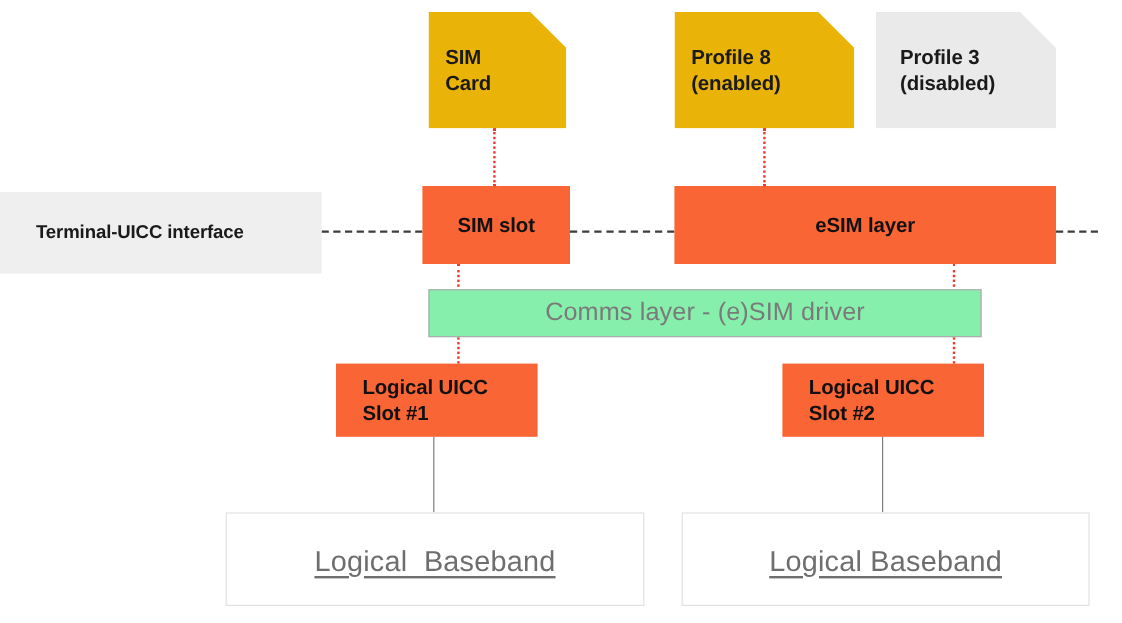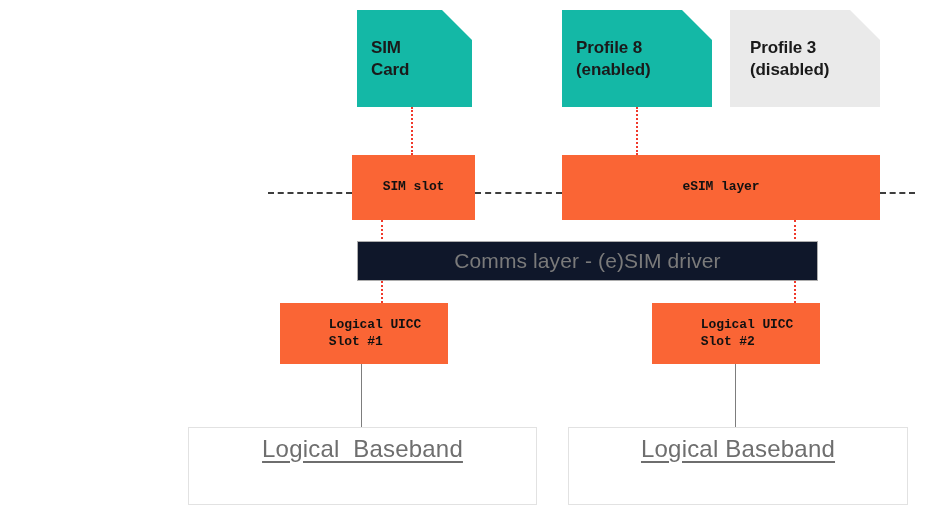--- a/index.html
+++ b/index.html
@@ -37,74 +37,73 @@
     -webkit-clip-path: polygon(0 0, calc(100% - 30px) 0, 100% 30px, 100% 100%, 0 100%);
     clip-path: polygon(0 0, calc(100% - 30px) 0, 100% 30px, 100% 100%, 0 100%);
     padding-left: 20px;
   }
   .card .label {
     font-size: 17px;
     font-weight: bold;
     color: #1a1a1a;
     letter-spacing: -0.1px;
   }
-  .card-blue  { background: #14b8a6; padding-left: 14px; }
+  .card-blue  { background: #eab308; padding-left: 14px; }
   .card-gray  { background: #eaeaea; }
 
   
   .slot {
     background: #fa6535;
     justify-content: center;
   }
   .slot .label {
-    font-size: 13px;
+    font-size: 17px;
     font-weight: bold;
     color: #111111;
     text-align: center;
     letter-spacing: -0.1px;
-    font-family: Liberation Mono, monospace;
   }
   .slot-left {
-    justify-content: center;
+    justify-content: flex-start;
     padding-left: 22px;
   }
   .slot-left .label { text-align: left; }
 
   
   .band {
     background: #efefef;
     padding-left: 30px;
   }
   .band .label {
     font-size: 15.5px;
     font-weight: bold;
     color: #1a1a1a;
     letter-spacing: -0.1px;
   }
 
   
   .outline {
-    background: #0f172a;
+    background: #86efac;
     border: 1.6px solid #adadad;
     justify-content: center;
     align-items: center;
   }
   .outline .label {
     font-size: 21px;
     font-weight: normal;
     color: #7a7a7a;
     letter-spacing: 0.1px;
   }
 
   .baseband {
     background: #ffffff;
     border: 1.4px solid #e2e2e2;
     justify-content: center;
     align-items: flex-start;
-    padding-top: 6px;
+    padding-top: 26px;
   }
   .baseband .label {
     font-size: 24px;
     font-weight: normal;
     color: #6e6e6e;
     text-decoration: underline;
     text-underline-offset: 4px;
     letter-spacing: 0.2px;
     white-space: pre;
   }
@@ -159,20 +158,23 @@
   <div class="node card card-blue" style="left:562px; top:10px; width:150px; height:97px;">
     <span class="label">Profile 8
 (enabled)</span>
   </div>
 
   <div class="node card card-gray" style="left:730px; top:10px; width:150px; height:97px;">
     <span class="label">Profile 3
 (disabled)</span>
   </div>
 
+  <div class="node band" style="left:0px; top:160px; width:268px; height:68px;">
+    <span class="label">Terminal-UICC interface</span>
+  </div>
 
   <div class="node slot" style="left:352px; top:155px; width:123px; height:65px;">
     <span class="label">SIM slot</span>
   </div>
 
   <div class="node slot" style="left:562px; top:155px; width:318px; height:65px;">
     <span class="label">eSIM layer</span>
   </div>
 
   <div class="node outline" style="left:357px; top:241px; width:461px; height:40px;">

